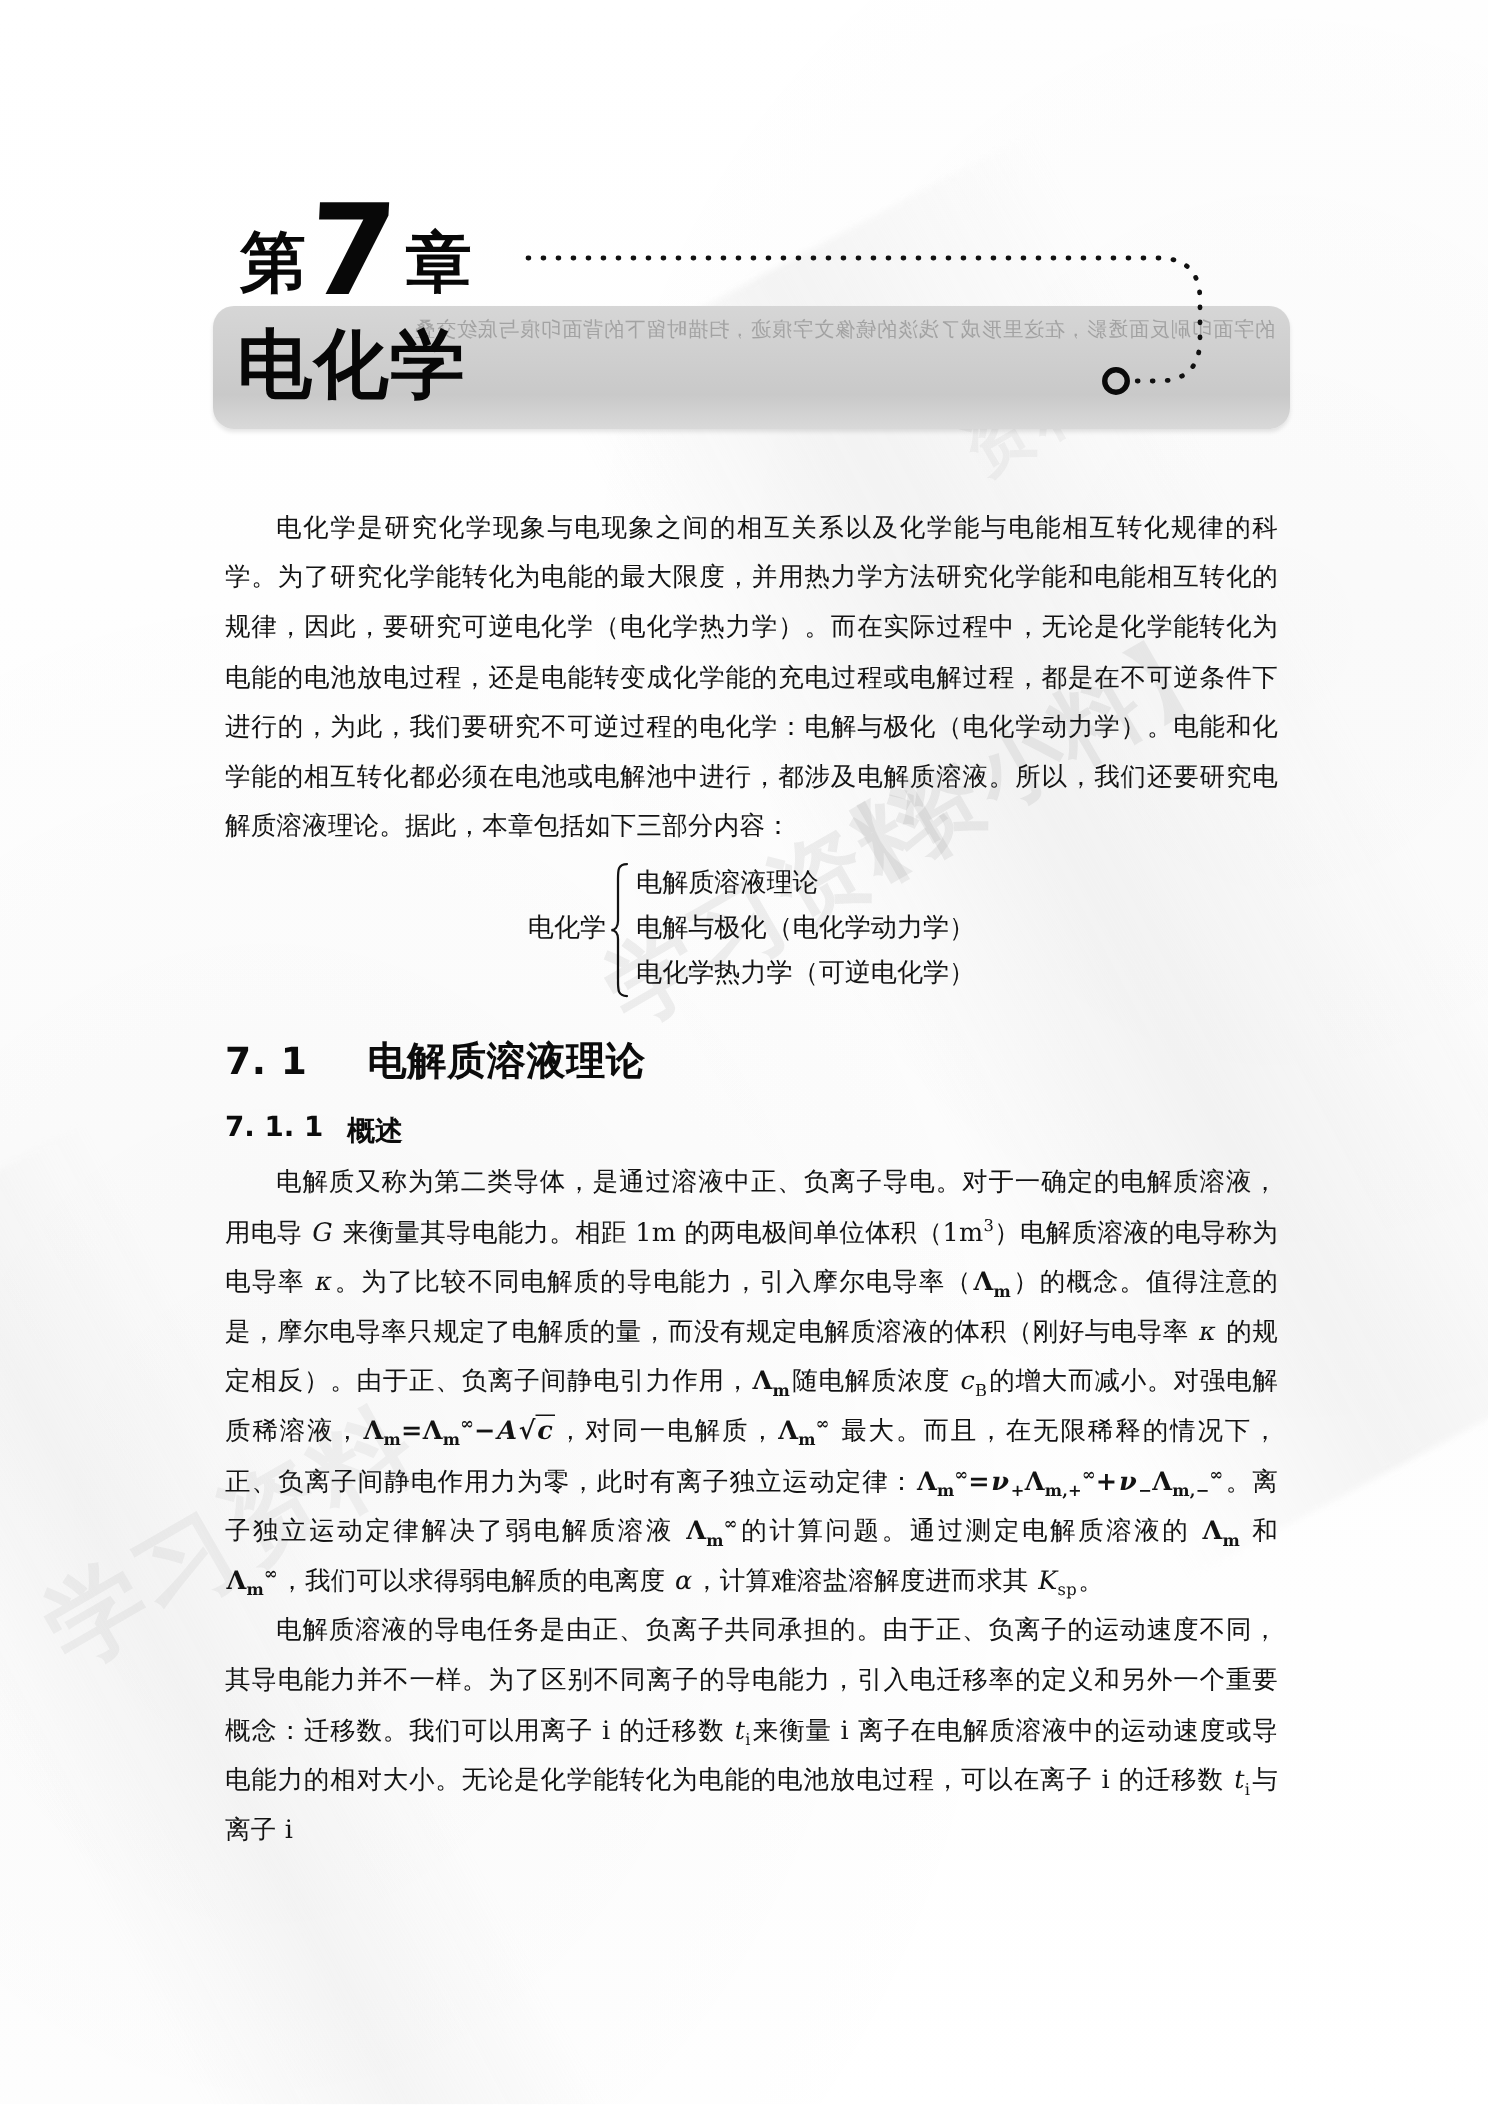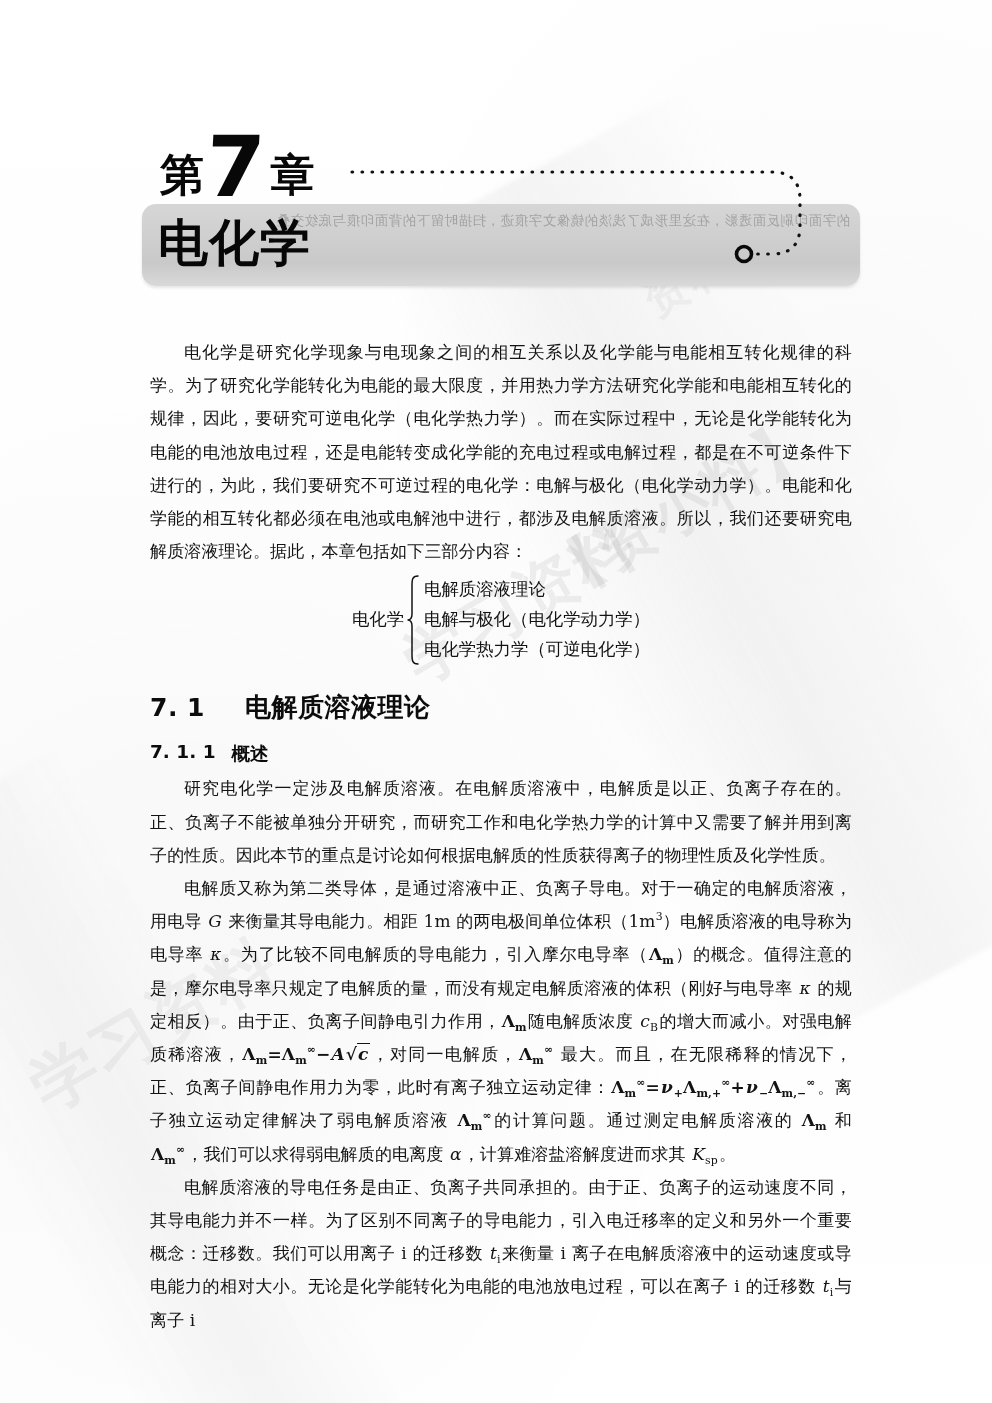--- a/index.html
+++ b/index.html
@@ -302,20 +302,19 @@
       <span>电解质溶液理论</span>
     </h2>
 
     <h3 class="subsec">
       <span class="num">7. 1. 1</span>
       <span>概述</span>
     </h3>
 
     <div class="para-gap"></div>
 
-    <p class="body">研究电化学一定涉及电解质溶液。在电解质溶液中，电解质是以正、负离子存在的。正、负离子不能被单独分开研究，而研究工作和电化学热力学的计算中又需要了解并用到离子的性质。因此本节的重点是讨论如何根据电解质的性质获得离子的物理性质及化学性质。</p>
 
     <p class="body"><span>电解质又称为第二类导体，是通过溶液中正、负离子导电。对于一确定的电解质溶液，用电导 </span><span class="math">G</span><span> 来衡量其导电能力。相距 1m 的两电极间单位体积（1m</span><sup>3</sup><span>）电解质溶液的电导称为电导率 </span><span class="math">κ</span><span>。为了比较不同电解质的导电能力，引入摩尔电导率（</span><span class="mathup"><span>Λ</span><sub>m</sub></span><span>）的概念。值得注意的是，摩尔电导率只规定了电解质的量，而没有规定电解质溶液的体积（刚好与电导率 </span><span class="math">κ</span><span> 的规定相反）。由于正、负离子间静电引力作用，</span><span class="mathup"><span>Λ</span><sub>m</sub></span><span>随电解质浓度 </span><span class="math"><span>c</span><sub>B</sub></span><span>的增大而减小。对强电解质稀溶液，</span><span class="mathup"><span>Λ</span><sub>m</sub><span>=</span><span>Λ</span><sub>m</sub><sup>∞</sup><span>−</span><span class="math">A</span><span class="sqrt"><span>√</span><span class="rad">c</span></span></span><span>，对同一电解质，</span><span class="mathup"><span>Λ</span><sub>m</sub><sup>∞</sup></span><span> 最大。而且，在无限稀释的情况下，正、负离子间静电作用力为零，此时有离子独立运动定律：</span><span class="mathup"><span>Λ</span><sub>m</sub><sup>∞</sup><span>=</span><span class="math">ν</span><sub>+</sub><span>Λ</span><sub>m,+</sub><sup>∞</sup><span>+</span><span class="math">ν</span><sub>−</sub><span>Λ</span><sub>m,−</sub><sup>∞</sup></span><span>。离子独立运动定律解决了弱电解质溶液 </span><span class="mathup"><span>Λ</span><sub>m</sub><sup>∞</sup></span><span>的计算问题。通过测定电解质溶液的 </span><span class="mathup"><span>Λ</span><sub>m</sub></span><span> 和 </span><span class="mathup"><span>Λ</span><sub>m</sub><sup>∞</sup></span><span>，我们可以求得弱电解质的电离度 </span><span class="math">α</span><span>，计算难溶盐溶解度进而求其 </span><span class="math"><span>K</span><sub>sp</sub></span><span>。</span></p>
 
     <p class="body"><span>电解质溶液的导电任务是由正、负离子共同承担的。由于正、负离子的运动速度不同，其导电能力并不一样。为了区别不同离子的导电能力，引入电迁移率的定义和另外一个重要概念：迁移数。我们可以用离子 i 的迁移数 </span><span class="math"><span>t</span><sub>i</sub></span><span>来衡量 i 离子在电解质溶液中的运动速度或导电能力的相对大小。无论是化学能转化为电能的电池放电过程，可以在离子 i 的迁移数 </span><span class="math"><span>t</span><sub>i</sub></span><span>与离子 i</span></p>
 
   </div>
 </div>
 
 </body></html>

